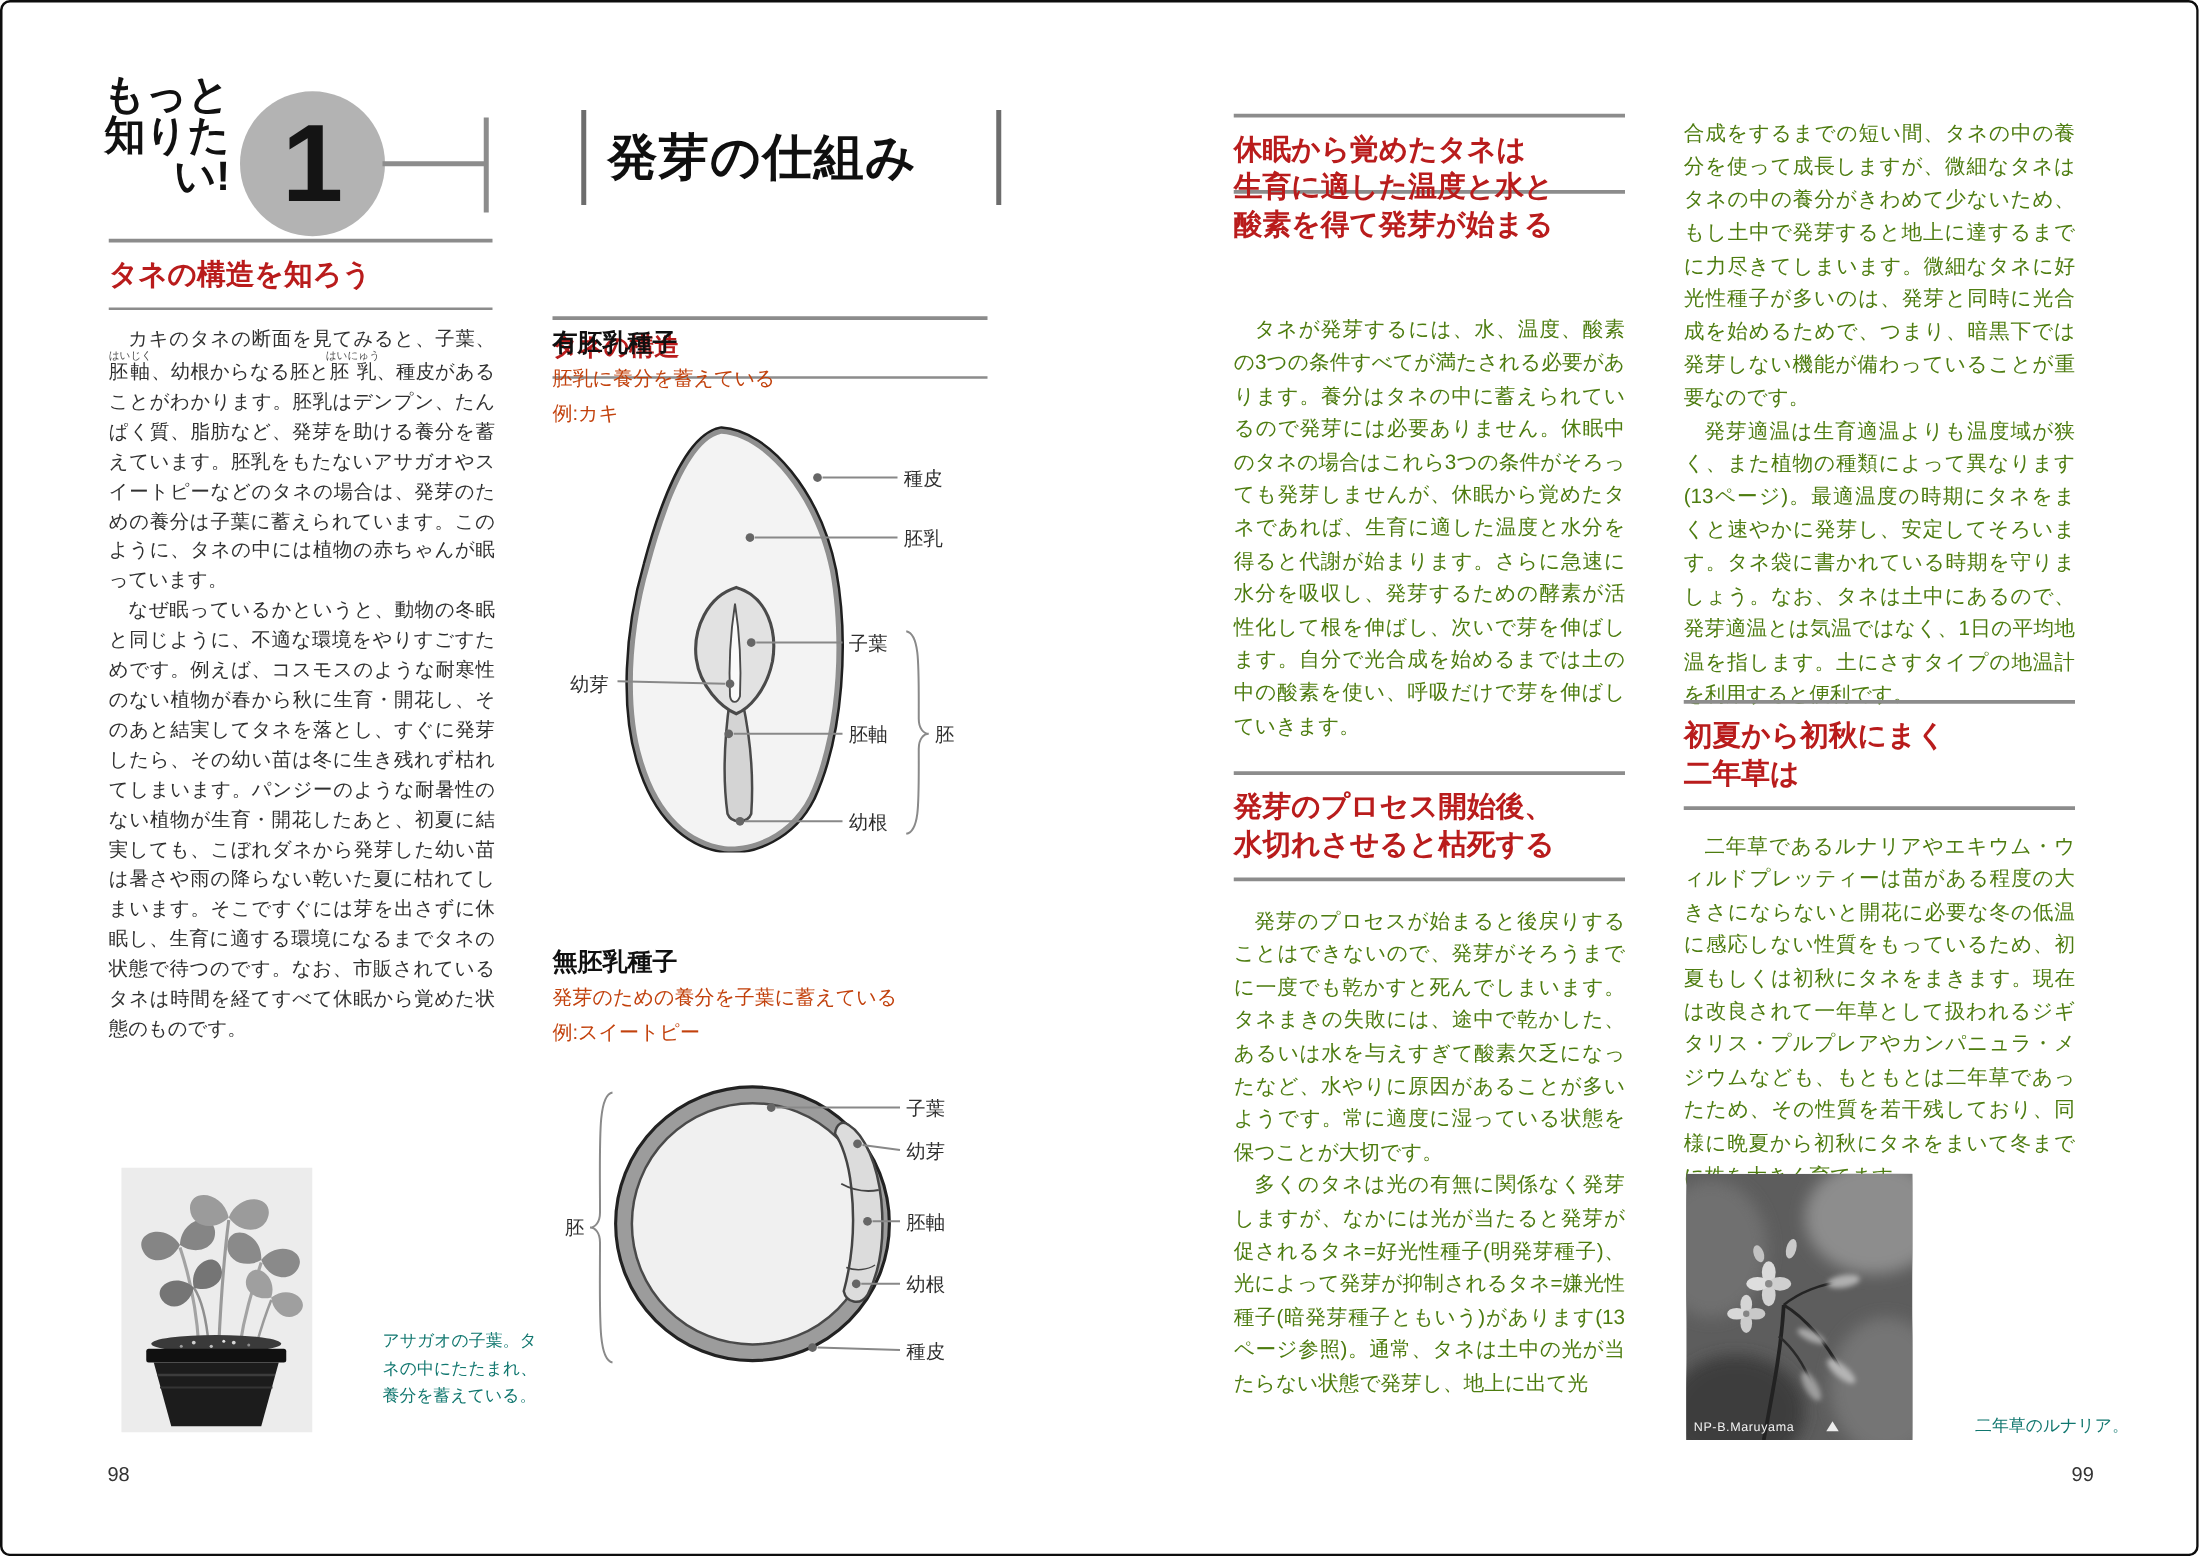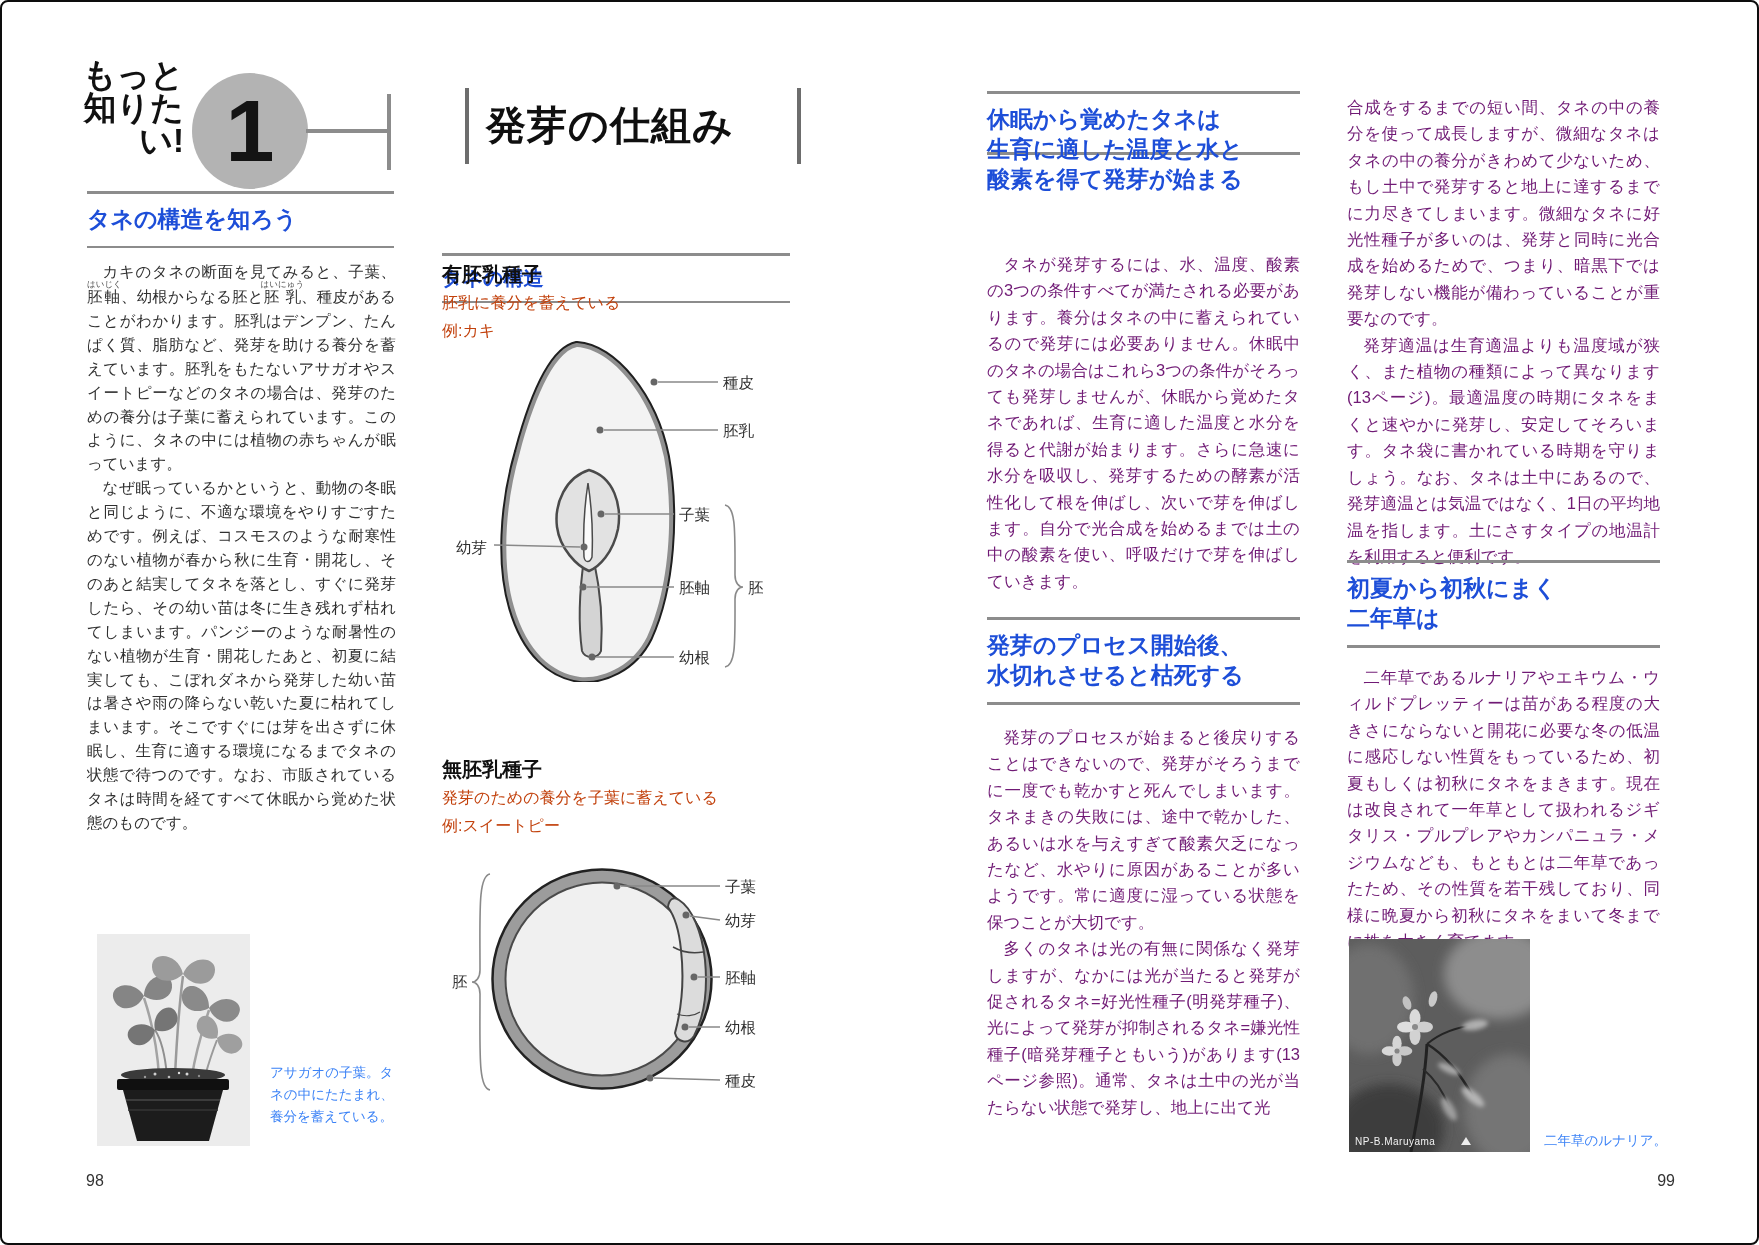--- a/index.html
+++ b/index.html
@@ -9,32 +9,32 @@
     font-family:"Liberation Sans","DejaVu Sans",sans-serif;color:#2f2f2f;
   }
   .abs{position:absolute;}
   .rule{position:absolute;background:#8c8c8c;}
   .vbar{position:absolute;width:4px;background:#6d6d6d;}
   .kicker{font-weight:700;font-size:33px;line-height:33px;text-align:right;color:#111;}
   .badge{border-radius:50%;background:#b3b3b3;text-align:center;}
   .badge span{font-size:88px;font-weight:700;color:#141414;line-height:116px;display:block;}
   .title{font-size:40px;font-weight:700;color:#0f0f0f;letter-spacing:1px;white-space:nowrap;}
   .sechead{border-top:3px solid #8c8c8c;border-bottom:2px solid #8c8c8c;box-sizing:border-box;}
-  .sechead h2{margin:0;padding:10px 0 12px;font-size:23px;line-height:30px;color:#1d4ed8;}
+  .sechead h2{margin:0;padding:10px 0 12px;font-size:23px;line-height:30px;color:#b91c1c;}
   .sechead.r3{border-bottom-width:3px;}
   .sechead.mid h2{font-size:20px;padding:9px 0 10px;line-height:26px;}
   .sechead .ln{display:block;}
   .mlhead{font-size:20px;font-weight:700;color:#101010;}
   .mldesc{font-size:16px;color:#c2410c;}
   .body-l{width:309px;font-size:15.5px;line-height:23.9px;text-align:justify;color:#303030;}
-  .body-r{width:313px;font-size:16.5px;line-height:26.4px;text-align:justify;color:#701a75;}
+  .body-r{width:313px;font-size:16.5px;line-height:26.4px;text-align:justify;color:#4d7c0f;}
   .body-l p,.body-r p{margin:0;}
   p.ind{text-indent:1em;}
   ruby rt{font-size:8.5px;color:#4a4a4a;}
-  .cap{font-size:13.5px;line-height:22px;color:#3b82f6;}
+  .cap{font-size:13.5px;line-height:22px;color:#0f766e;margin-left:36px;}
   .pgnum{font-size:16px;color:#333;}
   svg text{font-family:"Liberation Sans","DejaVu Sans",sans-serif;font-size:15.5px;fill:#2f2f2f;}
   .hl3{height:36px !important;}
 </style>
 </head>
 <body>
 
 <div class="spread">
 
   <div class="abs kicker" style="left:62px;top:56px;width:120px;">

